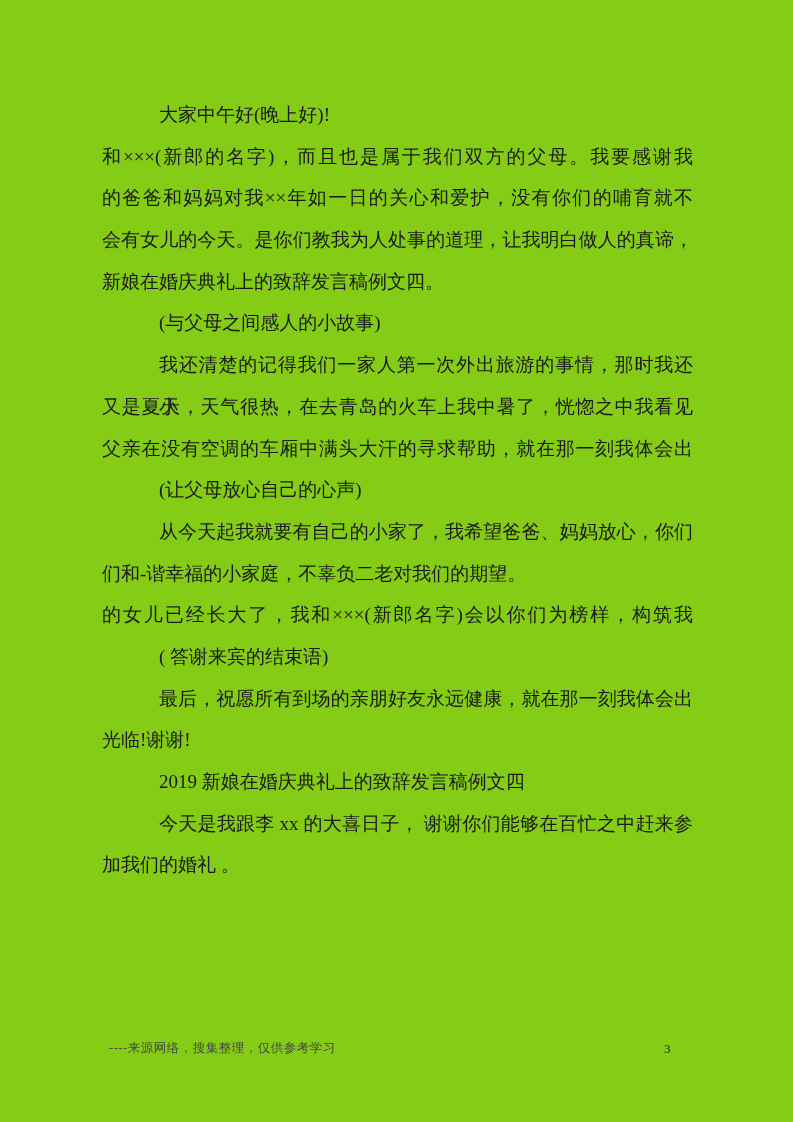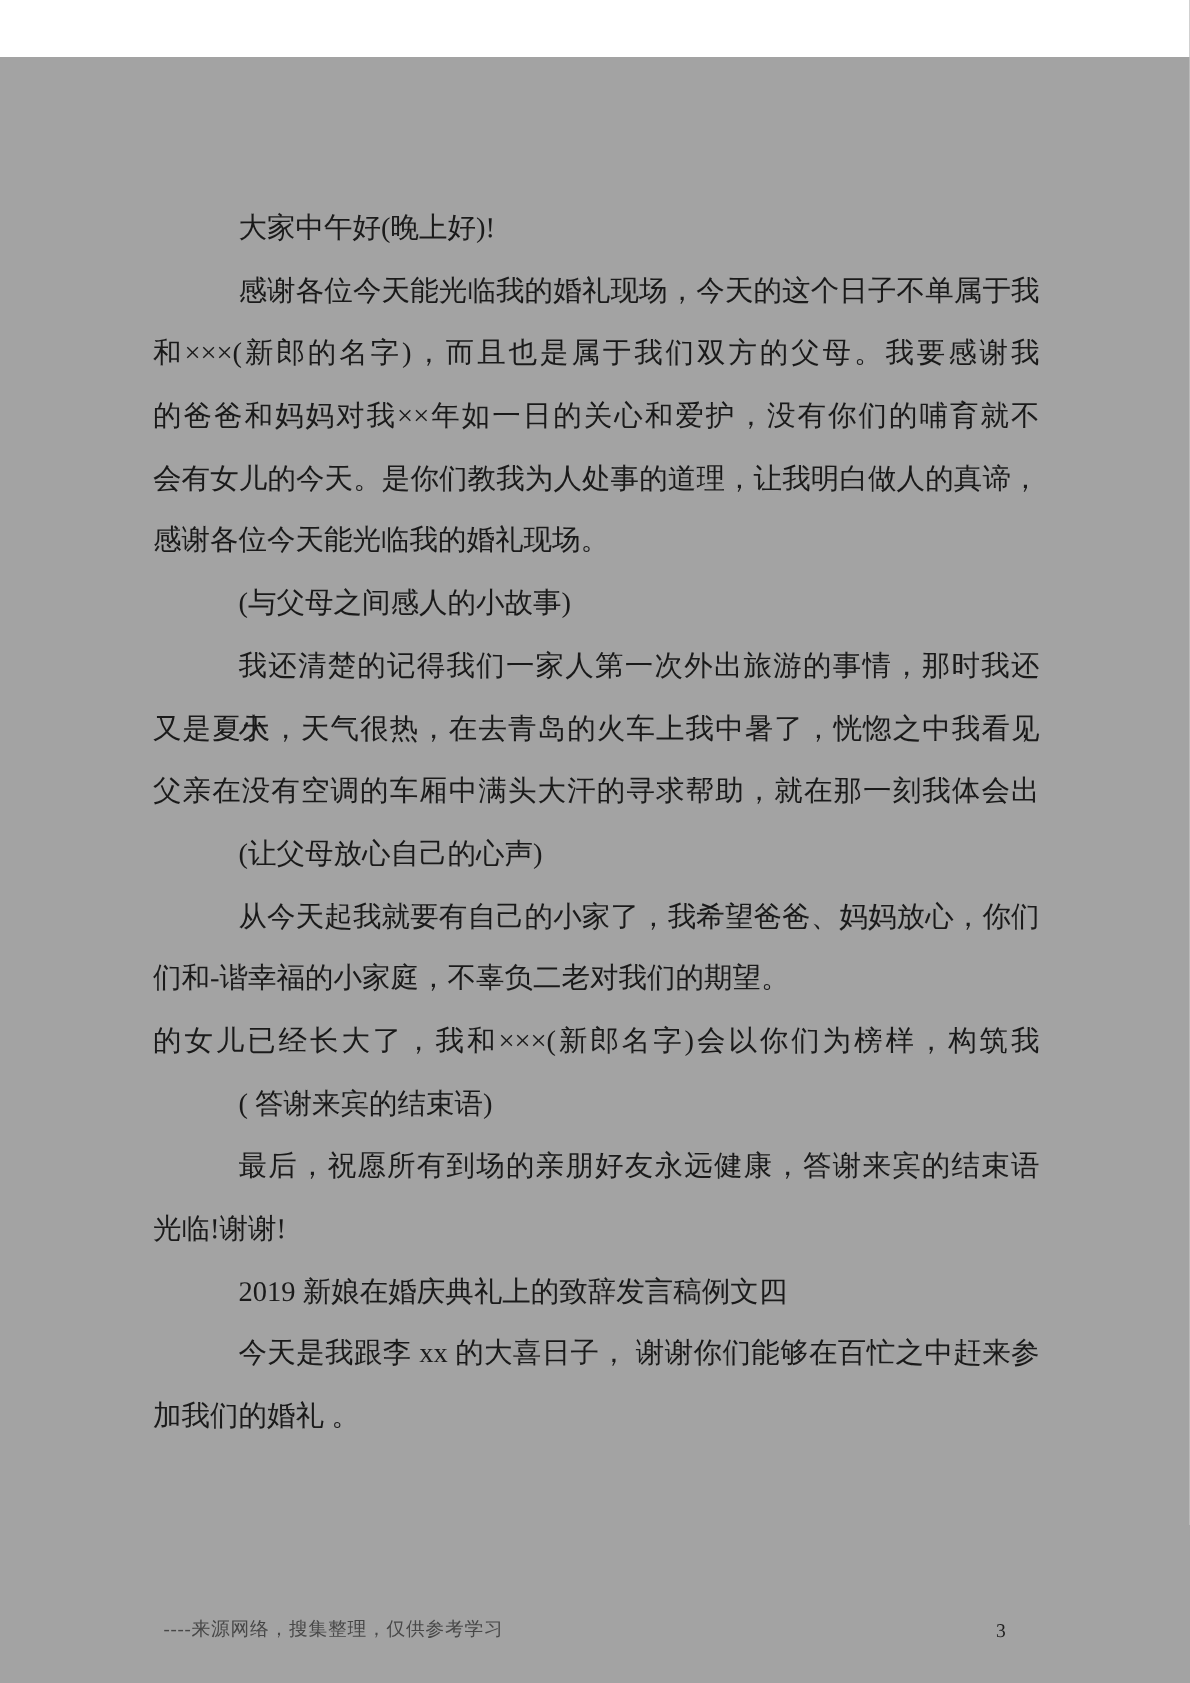--- a/index.html
+++ b/index.html
@@ -10,22 +10,21 @@
     width: 793px;
     height: 1122px;
     background: #ffffff;
     position: relative;
     overflow: hidden;
     font-family: "Liberation Serif", "DejaVu Serif", serif;
   }
   .doc-page {
     position: absolute;
     inset: 0;
-    background: #a3a3a3;
-    margin-top: 38px;
+    background: #84cc16;
   }
   .doc-body {
     position: absolute;
     left: 102px;
     top: 94px;
     width: 591px;
     font-size: 19px;
     line-height: 41.7px;
     color: #1a1a1a;
   }
@@ -65,35 +64,34 @@
     font-size: 13px;
     color: #1f1f1f;
   }
 </style>
 </head>
 <body>
 
 <div class="doc-page">
   <div class="doc-body">
       <div class="line indent">大家中午好(晚上好)!</div>
-      <div class="line indent full">感谢各位今天能光临我的婚礼现场，今天的这个日子不单属于我</div>
       <div class="line full">和×××(新郎的名字)，而且也是属于我们双方的父母。我要感谢我</div>
       <div class="line full">的爸爸和妈妈对我××年如一日的关心和爱护，没有你们的哺育就不</div>
       <div class="line full">会有女儿的今天。是你们教我为人处事的道理，让我明白做人的真谛，</div>
-      <div class="line">感谢各位今天能光临我的婚礼现场。</div>
+      <div class="line">新娘在婚庆典礼上的致辞发言稿例文四。</div>
       <div class="line indent">(与父母之间感人的小故事)</div>
       <div class="line indent full">我还清楚的记得我们一家人第一次外出旅游的事情，那时我还小，</div>
       <div class="line full">又是夏天，天气很热，在去青岛的火车上我中暑了，恍惚之中我看见</div>
       <div class="line full">父亲在没有空调的车厢中满头大汗的寻求帮助，就在那一刻我体会出</div>
       <div class="line indent">(让父母放心自己的心声)</div>
       <div class="line indent full">从今天起我就要有自己的小家了，我希望爸爸、妈妈放心，你们</div>
       <div class="line">们和-谐幸福的小家庭，不辜负二老对我们的期望。</div>
       <div class="line full">的女儿已经长大了，我和×××(新郎名字)会以你们为榜样，构筑我</div>
       <div class="line indent">( 答谢来宾的结束语)</div>
-      <div class="line indent full">最后，祝愿所有到场的亲朋好友永远健康，答谢来宾的结束语</div>
+      <div class="line indent full">最后，祝愿所有到场的亲朋好友永远健康，就在那一刻我体会出</div>
       <div class="line">光临!谢谢!</div>
       <div class="line indent">2019 新娘在婚庆典礼上的致辞发言稿例文四</div>
       <div class="line indent full">今天是我跟李 xx 的大喜日子， 谢谢你们能够在百忙之中赶来参</div>
       <div class="line">加我们的婚礼 。</div>
     </div>
   <div class="page-footer">
     <span class="footer-note">----来源网络，搜集整理，仅供参考学习</span>
     <span class="page-number">3</span>
   </div>
 </div>

